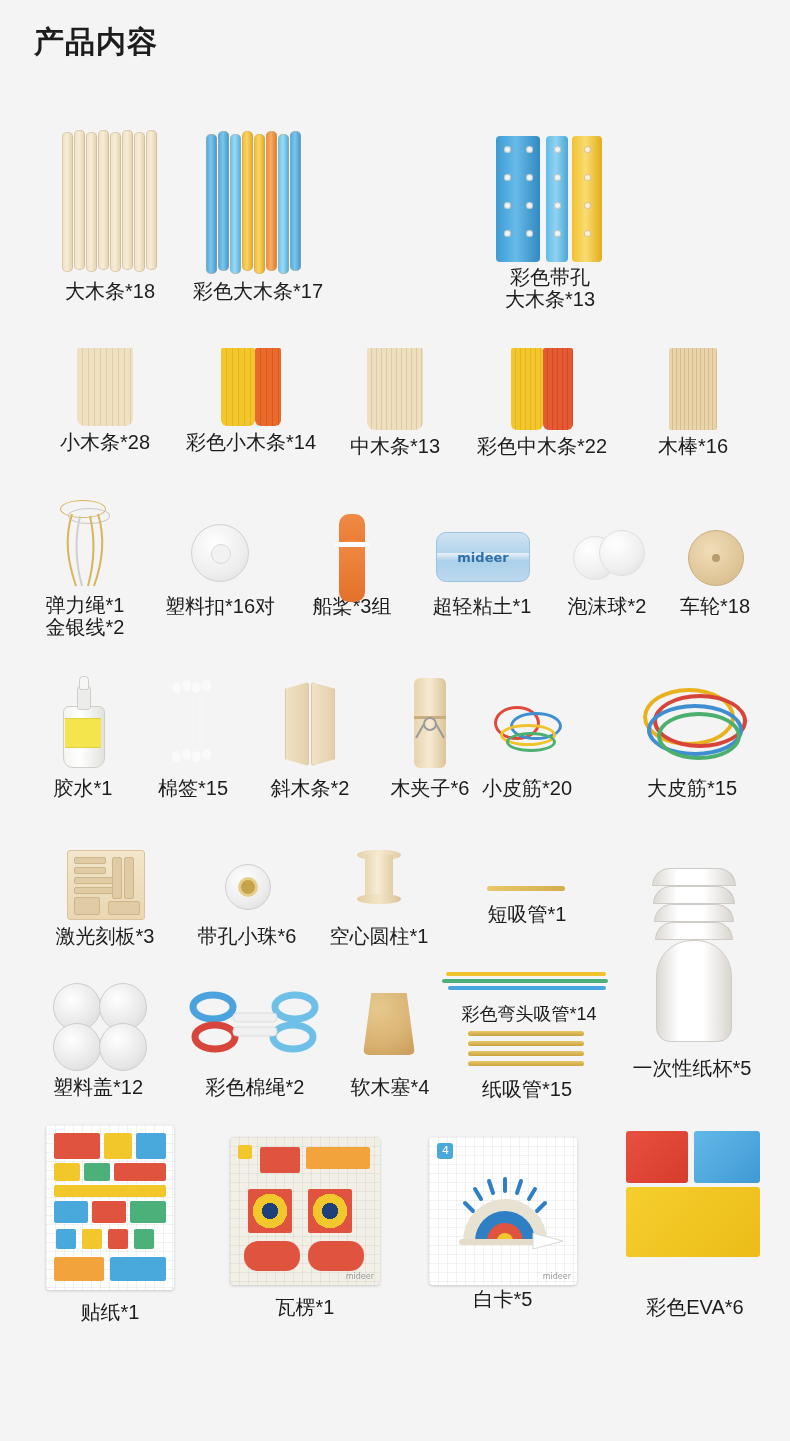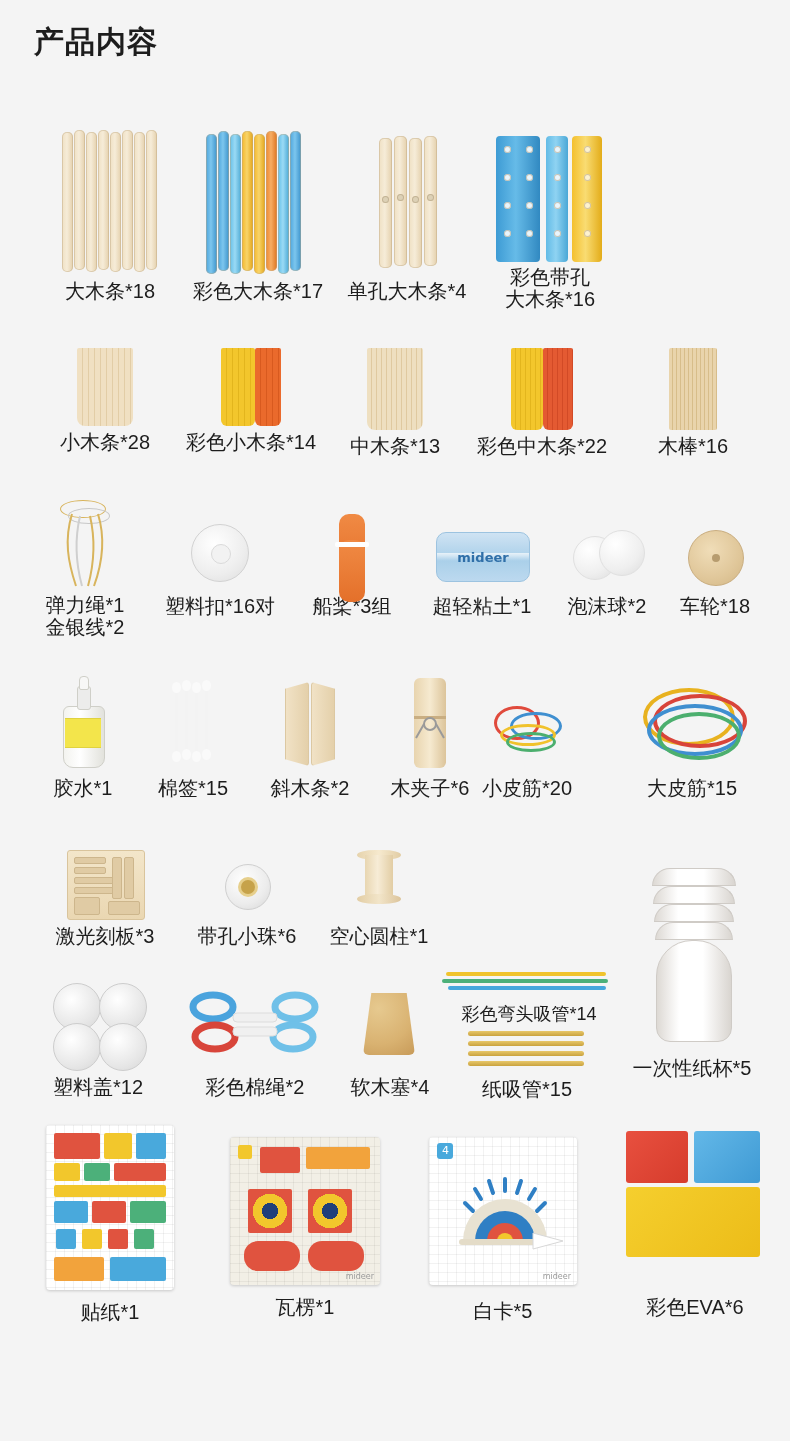--- a/index.html
+++ b/index.html
@@ -177,33 +177,20 @@
         <div class="popsicle" style="left:24px;top:4px;background:linear-gradient(90deg,#67c0e8,#9adaf5 45%,#4fabd5)"></div>
         <div class="popsicle" style="left:36px;top:1px;background:linear-gradient(90deg,#f4b82c,#f8d46a 45%,#e3a519)"></div>
         <div class="popsicle" style="left:48px;top:4px;background:linear-gradient(90deg,#f4b82c,#f8d46a 45%,#e3a519)"></div>
         <div class="popsicle" style="left:60px;top:1px;background:linear-gradient(90deg,#ef8a33,#f6ad63 45%,#de741f)"></div>
         <div class="popsicle" style="left:72px;top:4px;background:linear-gradient(90deg,#63c0e9,#9adaf5 45%,#4aa9d6)"></div>
         <div class="popsicle" style="left:84px;top:1px;background:linear-gradient(90deg,#4ea6dd,#7cc6ee 45%,#3d94cc)"></div>
       </div>
       <div class="label">彩色大木条*17</div>
     </div>
 
-    <div class="cell" style="left:337px;top:0;width:140px">
-      <div class="art" style="width:60px;height:145px">
-        <div class="popsicle" style="left:2px;top:8px;width:13px;height:130px"></div>
-        <div class="popsicle" style="left:17px;top:6px;width:13px;height:130px"></div>
-        <div class="popsicle" style="left:32px;top:8px;width:13px;height:130px"></div>
-        <div class="popsicle" style="left:47px;top:6px;width:13px;height:130px"></div>
-        <div class="hole" style="left:5px;top:66px"></div>
-        <div class="hole" style="left:20px;top:64px"></div>
-        <div class="hole" style="left:35px;top:66px"></div>
-        <div class="hole" style="left:50px;top:64px"></div>
-      </div>
-      <div class="label">单孔大木条*4</div>
-    </div>
 
     <div class="cell" style="left:480px;top:0;width:140px">
       <div class="art" style="width:112px;height:132px">
         <div class="stick" style="left:2px;top:6px;width:44px;height:126px;background:linear-gradient(90deg,#3d9bd4,#66bbe8 45%,#3189c1)"></div>
         <div class="stick" style="left:52px;top:6px;width:22px;height:126px;background:linear-gradient(90deg,#62bbe6,#8fd3f2 45%,#4aa7d6)"></div>
         <div class="stick" style="left:78px;top:6px;width:30px;height:126px;background:linear-gradient(90deg,#f4c02f,#f9dc72 45%,#e3ac19)"></div>
         <div class="hole" style="left:10px;top:16px;background:#eaf5fc"></div>
         <div class="hole" style="left:10px;top:44px;background:#eaf5fc"></div>
         <div class="hole" style="left:10px;top:72px;background:#eaf5fc"></div>
         <div class="hole" style="left:10px;top:100px;background:#eaf5fc"></div>
@@ -215,21 +202,21 @@
         <div class="hole" style="left:60px;top:44px;background:#eaf5fc"></div>
         <div class="hole" style="left:60px;top:72px;background:#eaf5fc"></div>
         <div class="hole" style="left:60px;top:100px;background:#eaf5fc"></div>
         <div class="hole" style="left:90px;top:16px;background:#fdf2cf"></div>
         <div class="hole" style="left:90px;top:44px;background:#fdf2cf"></div>
         <div class="hole" style="left:90px;top:72px;background:#fdf2cf"></div>
         <div class="hole" style="left:90px;top:100px;background:#fdf2cf"></div>
       </div>
       <div class="label" style="line-height:22px">
         <span>彩色带孔</span><br>
-        <span>大木条*16</span>
+        <span>大木条*13</span>
       </div>
     </div>
 
   </div>
 
   <div class="row" style="top:348px;height:130px">
 
     <div class="cell" style="left:40px;top:0;width:130px">
       <div class="art" style="width:56px;height:78px">
         <div class="block" style="left:0;top:0;width:56px;height:78px;background:repeating-linear-gradient(90deg,#f0e0c2 0 5px,#e2cda6 5px 6px);border-radius:2px 2px 8px 8px"></div>
@@ -419,20 +406,26 @@
 
     <div class="cell" style="left:314px;top:0;width:130px">
       <div class="art" style="width:80px;height:80px">
         <div style="position:absolute;left:18px;top:10px;width:44px;height:10px;border-radius:50%/60%;background:linear-gradient(90deg,#e6d3ac,#f6e9ce,#e2cda4)"></div>
         <div style="position:absolute;left:26px;top:15px;width:28px;height:44px;background:linear-gradient(90deg,#e8d6b1,#f7ecd6 45%,#e2cda4)"></div>
         <div style="position:absolute;left:18px;top:54px;width:44px;height:10px;border-radius:50%/60%;background:linear-gradient(90deg,#e2cda4,#f2e5c9,#dcc49b)"></div>
       </div>
       <div class="label">空心圆柱*1</div>
     </div>
 
+    <div class="cell" style="left:452px;top:38px;width:150px">
+      <div class="art" style="width:100px;height:20px">
+        <div style="position:absolute;left:10px;top:8px;width:78px;height:5px;border-radius:3px;background:linear-gradient(90deg,#e8c86a,#d3ae4f)"></div>
+      </div>
+      <div class="label">短吸管*1</div>
+    </div>
 
     <div class="cell" style="left:602px;top:20px;width:180px">
       <div class="art" style="width:120px;height:190px">
         <div class="cup" style="left:20px;top:8px;width:82px;height:16px;border-radius:40px 40px 0 0"></div>
         <div class="cup" style="left:21px;top:26px;width:80px;height:16px;border-radius:40px 40px 0 0"></div>
         <div class="cup" style="left:22px;top:44px;width:78px;height:16px;border-radius:40px 40px 0 0"></div>
         <div class="cup" style="left:23px;top:62px;width:76px;height:16px;border-radius:40px 40px 0 0"></div>
         <div class="cup" style="left:24px;top:80px;width:74px;height:100px;border-radius:36px 36px 14px 14px"></div>
       </div>
       <div class="label" style="margin-top:6px">一次性纸杯*5</div>
@@ -549,21 +542,21 @@
           </g>
           <path d="M34 104 A42 42 0 0 1 118 104 Z" fill="#e8e2d2"></path>
           <path d="M46 104 A30 30 0 0 1 106 104 Z" fill="#2f7fc4"></path>
           <path d="M58 104 A18 18 0 0 1 94 104 Z" fill="#e0533f"></path>
           <path d="M68 104 A8 8 0 0 1 84 104 Z" fill="#f2c72c"></path>
           <rect x="30" y="102" width="92" height="6" rx="3" fill="#e4dcc8"></rect>
           <polygon points="104,96 134,104 104,112" fill="#ffffff" stroke="#d8d8d8"></polygon>
         </svg>
         <div class="brand">mideer</div>
       </div>
-      <div class="label" style="margin-top:14px">白卡*5</div>
+      <div class="label" style="margin-top:2px">白卡*5</div>
     </div>
 
     <div class="cell" style="left:600px;top:0;width:190px">
       <div class="art" style="position:relative;width:150px;height:160px">
         <div class="eva" style="position:absolute;left:6px;top:6px;width:62px;height:52px;background:linear-gradient(135deg,#e8503f,#d63c2c)"></div>
         <div class="eva" style="position:absolute;left:74px;top:6px;width:66px;height:52px;background:linear-gradient(135deg,#63b8e8,#3f9ad4)"></div>
         <div class="eva" style="position:absolute;left:6px;top:62px;width:134px;height:70px;background:linear-gradient(135deg,#f5cf2e,#ecbc18)"></div>
       </div>
       <div class="label" style="margin-top:10px">彩色EVA*6</div>
     </div>

